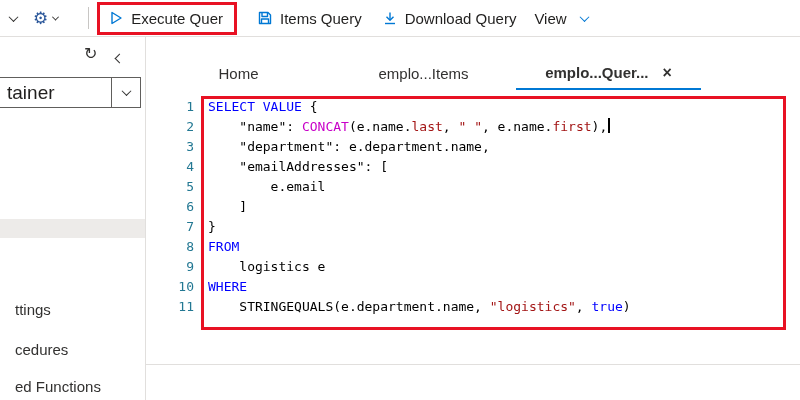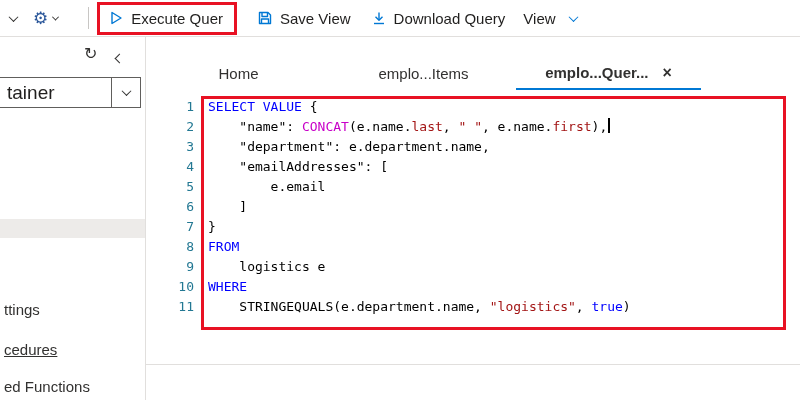--- a/index.html
+++ b/index.html
@@ -38,23 +38,23 @@
            border-right:1px solid #e1dfdd;}
   .refresh-btn{position:absolute;top:5px;left:82px;background:none;border:none;cursor:pointer;
            font-family:"DejaVu Sans",sans-serif;font-size:16px;color:#323130;padding:2px;}
   .collapse-btn{position:absolute;top:9px;left:112px;background:none;border:none;cursor:pointer;padding:4px;}
   .combo{position:absolute;top:40px;left:-6px;width:147px;height:31px;border:1px solid #605e5c;
          background:#fff;display:flex;align-items:center;cursor:pointer;}
   .combo-value{flex:1;margin-left:12px;font-size:19px;color:#201f1e;white-space:nowrap;overflow:hidden;}
   .combo-div{width:1px;height:29px;background:#605e5c;}
   .combo-chev{width:28px;display:flex;justify-content:center;align-items:center;}
   .selrow{position:absolute;top:182px;left:0;width:145px;height:19px;background:#edebe9;cursor:pointer;}
-  .tree-item{position:absolute;left:4px;font-size:15px;color:#323130;cursor:pointer;white-space:nowrap;}
+  .tree-item{position:absolute;left:15px;font-size:15px;color:#323130;cursor:pointer;white-space:nowrap;}
   .tree-item:nth-of-type(1){top:264px;}
-  .tree-item:nth-of-type(2){top:304px;text-decoration:underline;}
+  .tree-item:nth-of-type(2){top:304px;}
   .tree-item:nth-of-type(3){top:341px;}
 
   
   .tab-bar{position:absolute;left:146px;top:57px;width:654px;height:33px;display:flex;}
   .tab{width:185px;display:flex;align-items:center;justify-content:center;font-size:15px;
        color:#323130;cursor:pointer;}
   .tab.active{font-weight:700;border-bottom:2px solid var(--accent);text-align:center;}
   .tab-close{margin-left:14px;font-size:16px;color:#323130;line-height:1;}
 
   
@@ -95,21 +95,21 @@
         <span>Execute Quer</span>
       </button>
     </div>
 
     <button class="tbtn save-btn">
       <svg class="bicon" width="16" height="16" viewBox="0 0 16 16">
         <path d="M2.5 2.5 H11 L13.5 5 V13.5 H2.5 Z"></path>
         <path d="M5 2.5 V6.5 H10.5 V2.5"></path>
         <path d="M4.5 13.5 V9 H11.5 V13.5"></path>
       </svg>
-      <span>Save View</span>
+      <span>Items Query</span>
     </button>
 
     <button class="tbtn dl-btn">
       <svg class="bicon" width="16" height="16" viewBox="0 0 16 16">
         <path d="M8 2.5 V10"></path>
         <path d="M4.5 6.8 L8 10.3 L11.5 6.8"></path>
         <path d="M3 13.5 H13"></path>
       </svg>
       <span>Download Query</span>
     </button>

